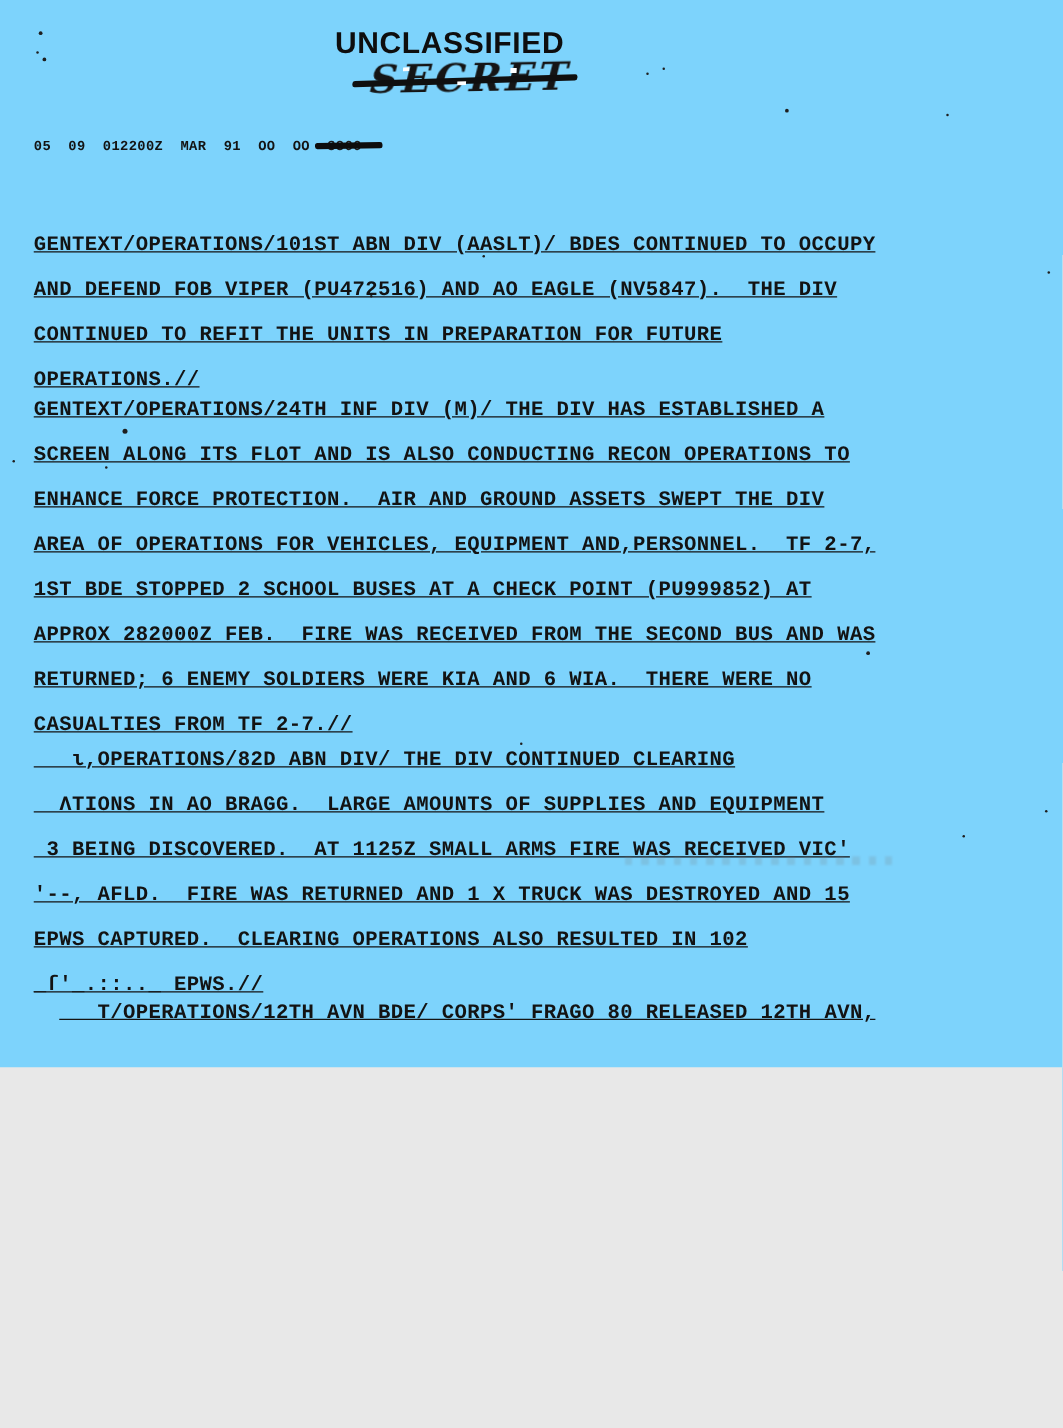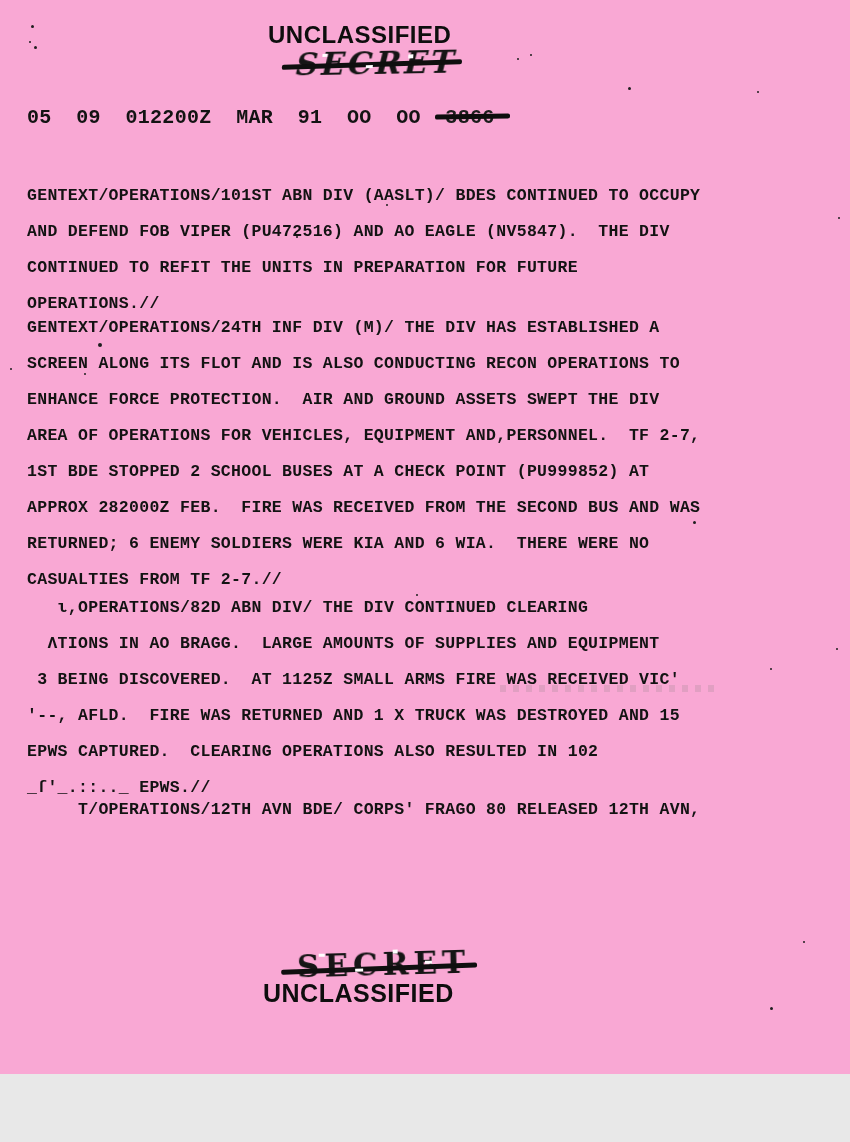--- a/index.html
+++ b/index.html
@@ -1,20 +1,20 @@
 <!DOCTYPE html>
 <html><head>
 <meta charset="utf-8">
 <style>
   html, body { margin: 0; padding: 0; background: #e8e8e8; }
   .page {
     position: relative;
     width: 850px;
-    height: 1074px;
-    background: #f9a8d4;
+    height: 854px;
+    background: #7dd3fc;
     overflow: hidden;
     font-family: "Liberation Mono", "DejaVu Sans Mono", monospace;
     color: #131313;
   }
 
   
   .classification {
     position: absolute;
     font-family: "Liberation Sans", sans-serif;
     font-weight: 700;
@@ -43,21 +43,21 @@
   .stamp-top .strike { left: -14px; top: 17px; width: 180px; transform: rotate(-0.8deg); }
   .stamp-bottom { left: 297px; top: 946px; font-size: 31px; letter-spacing: 5px; transform: rotate(-1.6deg); }
   .stamp-bottom .strike { left: -16px; top: 20px; width: 196px; transform: rotate(-0.5deg); }
   .stamp .nick { position: absolute; background: #ffffff; }
 
   
   .msg-header {
     position: absolute;
     left: 27px;
     top: 107px;
-    font-size: 20px;
+    font-size: 11px;
     font-weight: 700;
     line-height: 22px;
     white-space: pre;
     letter-spacing: 0.3px;
   }
   .struck-code {
     position: relative;
     display: inline-block;
     color: #1c1c1c;
     filter: blur(0.4px);
@@ -77,20 +77,21 @@
   
   .doc-body {
     position: absolute;
     left: 27px;
     top: 178px;
     font-size: 16.5px;
     font-weight: 700;
     line-height: 36px;
     white-space: pre;
     letter-spacing: 0.3px;
+    text-decoration: underline;
   }
   .doc-body .para-1 { margin-top: -12px; }
   .doc-body .para-2 { margin-top: -8px; }
   .doc-body .para-3 { margin-top: -14px; text-align: right; }
 
   
   .speck { position: absolute; background: #1e1e1e; border-radius: 50%; }
   .faint-streak {
     position: absolute;
     left: 500px; top: 685px; width: 220px; height: 7px;

